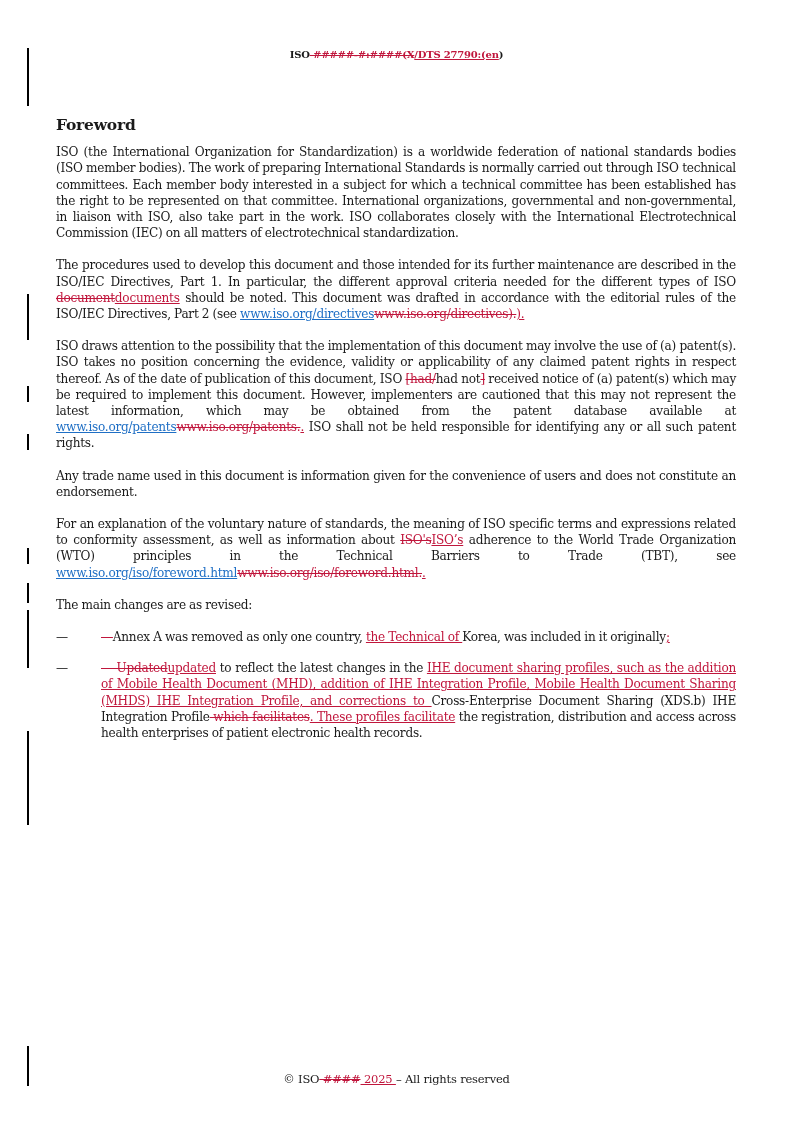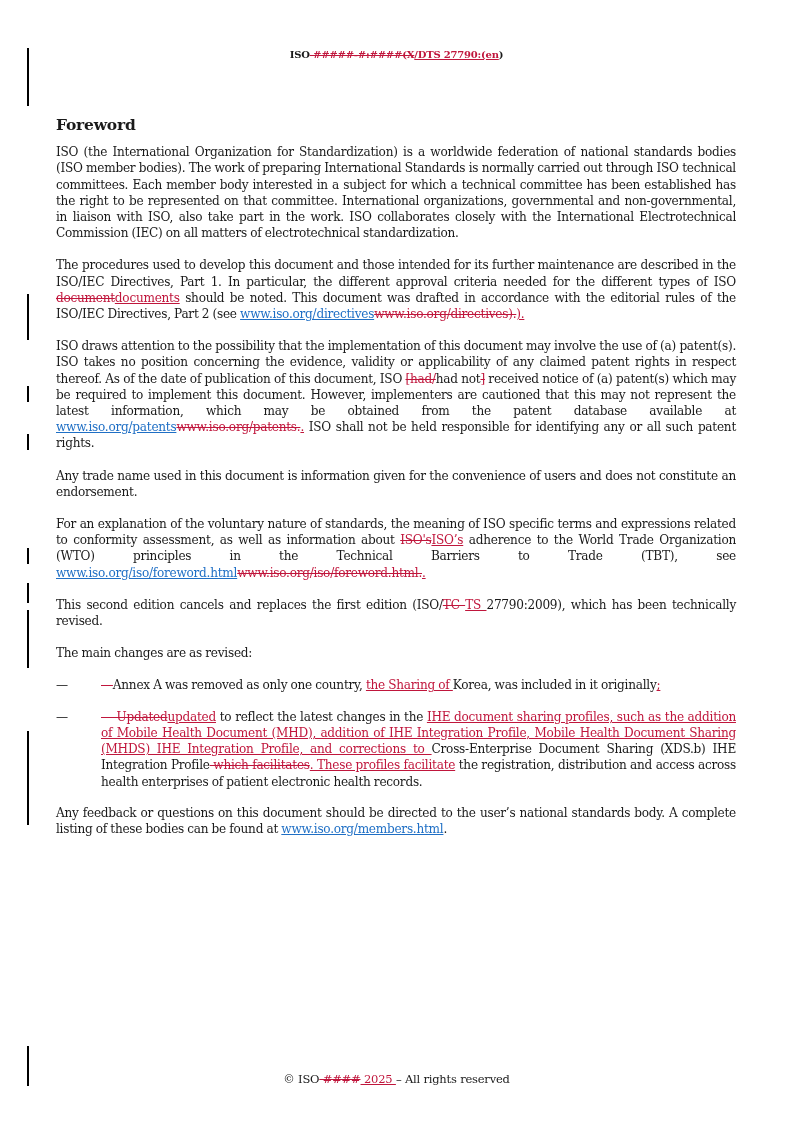--- a/index.html
+++ b/index.html
@@ -49,33 +49,31 @@
 
     <p><span>The procedures used to develop this document and those intended for its further maintenance are described in the ISO/IEC Directives, Part 1. In particular, the different approval criteria needed for the different types of ISO </span><span class="del">document</span><span class="ins">documents</span><span> should be noted. This document was drafted in accordance with the editorial rules of the ISO/IEC Directives, Part 2 (see </span><a class="link">www.iso.org/directives</a><span class="del">www.iso.org/directives).</span><span class="ins">).</span></p>
 
     <p><span>ISO draws attention to the possibility that the implementation of this document may involve the use of (a) patent(s). ISO takes no position concerning the evidence, validity or applicability of any claimed patent rights in respect thereof. As of the date of publication of this document, ISO </span><span class="del">[had/</span><span>had not</span><span class="del">]</span><span> received notice of (a) patent(s) which may be required to implement this document. However, implementers are cautioned that this may not represent the latest information, which may be obtained from the patent database available at </span><a class="link">www.iso.org/patents</a><span class="del">www.iso.org/patents.</span><span class="ins">.</span><span> ISO shall not be held responsible for identifying any or all such patent rights.</span></p>
 
     <p>Any trade name used in this document is information given for the convenience of users and does not constitute an endorsement.</p>
 
     <p><span>For an explanation of the voluntary nature of standards, the meaning of ISO specific terms and expressions related to conformity assessment, as well as information about </span><span class="del">ISO's</span><span class="ins">ISO’s</span><span> adherence to the World Trade Organization (WTO) principles in the Technical Barriers to Trade (TBT), see </span><a class="link">www.iso.org/iso/foreword.html</a><span class="del">www.iso.org/iso/foreword.html.</span><span class="ins">.</span></p>
 
 
-    <p><span>This second edition cancels and replaces the first edition (ISO/</span><span class="del">TC </span><span class="ins">TS </span><span>27790:2009), which has been technically revised.</span></p>
 
     <p>The main changes are as revised:</p>
 
     <div class="li">
       <span class="dash">—</span>
-      <span class="li-text"><span class="del">—</span><span>Annex A was removed as only one country, </span><span class="ins">the Sharing of </span><span>Korea, was included in it originally</span><span class="ins">;</span></span>
+      <span class="li-text"><span class="del">—</span><span>Annex A was removed as only one country, </span><span class="ins">the Technical of </span><span>Korea, was included in it originally</span><span class="ins">;</span></span>
     </div>
 
     <div class="li">
       <span class="dash">—</span>
       <span class="li-text"><span class="del">— Updated</span><span class="ins">updated</span><span> to reflect the latest changes in the </span><span class="ins">IHE document sharing profiles, such as the addition of Mobile Health Document (MHD), addition of IHE Integration Profile, Mobile Health Document Sharing (MHDS) IHE Integration Profile, and corrections to </span><span>Cross-Enterprise Document Sharing (XDS.b) IHE Integration Profile</span><span class="del"> which facilitates</span><span class="ins">. These profiles facilitate</span><span> the registration, distribution and access across health enterprises of patient electronic health records.</span></span>
     </div>
 
-    <p style="margin-top:4px;"><span>Any feedback or questions on this document should be directed to the user’s national standards body. A complete listing of these bodies can be found at </span><a class="link">www.iso.org/members.html</a><span>.</span></p>
   </div>
 
   <div class="footer">
     <div><span>© ISO</span><span class="del"> ####</span><span class="ins"> 2025 </span><span>– All rights reserved</span></div>
   </div>
 </div>
 
 </body></html>

